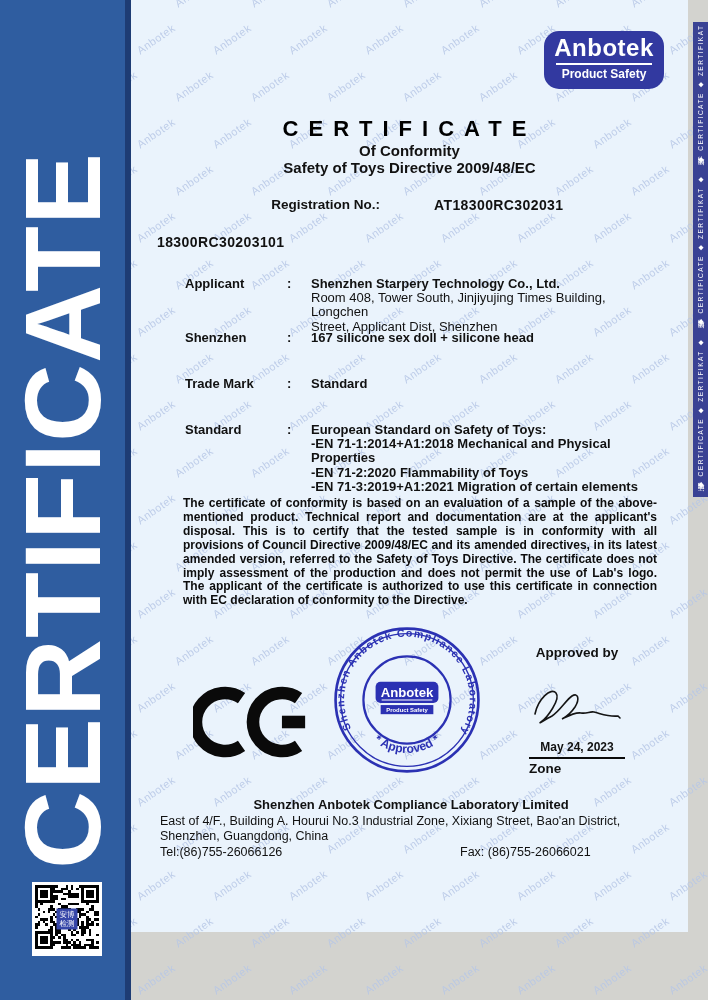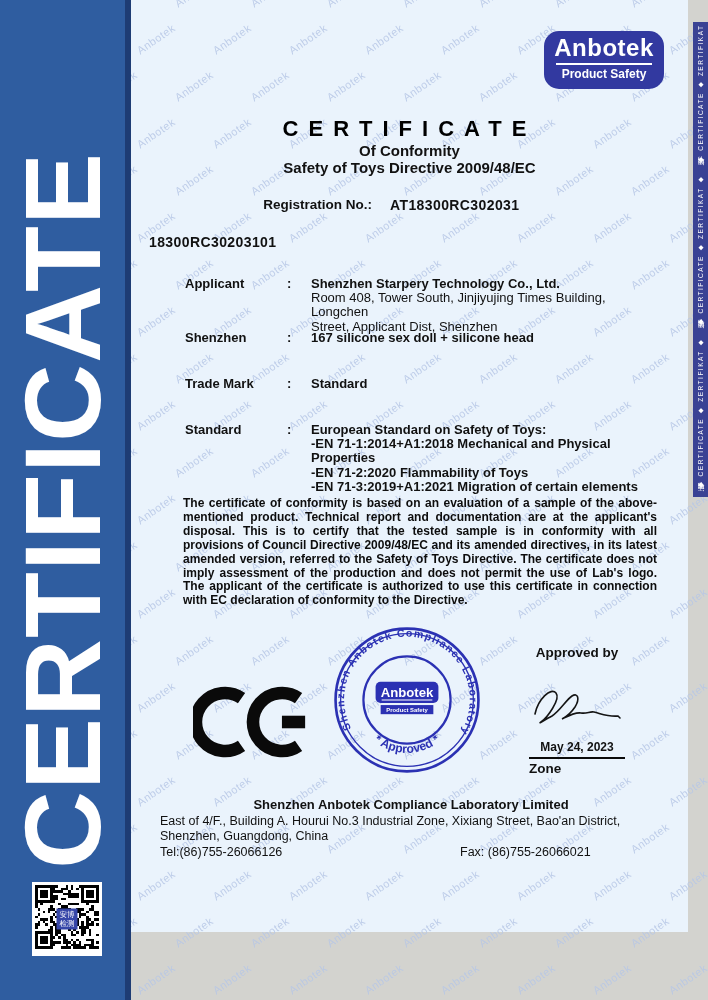--- a/index.html
+++ b/index.html
@@ -53,21 +53,21 @@
     box-shadow:0 0 0 1px #3239a0;
   }
   .logo .name { font-size:24px; font-weight:bold; letter-spacing:.5px; margin-top:2px; }
   .logo .rule { width:96px; height:2px; background:#fff; margin:1px auto 2px; }
   .logo .tag  { font-size:12px; font-weight:bold; }
   
   .title-block { position:absolute; left:0; top:116px; width:100%; text-align:center; }
   .title { font-size:22px; font-weight:bold; letter-spacing:10px; color:#000; }
   .subtitle { font-size:15px; font-weight:bold; line-height:17px; }
   
-  .reg-row { position:absolute; left:0; display:flex; }
+  .reg-row { position:absolute; left:8px; display:flex;gap:36px; }
   .reg-row .lbl { width:241px; text-align:right; font-size:13.5px; font-weight:bold; }
   .reg-row .val { margin-left:18px; font-size:14px; font-weight:bold; letter-spacing:.4px; }
   
   .field { position:absolute; left:54px; width:478px; display:flex; font-size:13px; line-height:14.2px; }
   .field .lbl { width:102px; font-weight:bold; flex:none; }
   .field .colon { width:24px; flex:none; font-weight:bold; }
   .field .val { flex:1; }
   .b { font-weight:bold; }
   
   .body-par {

